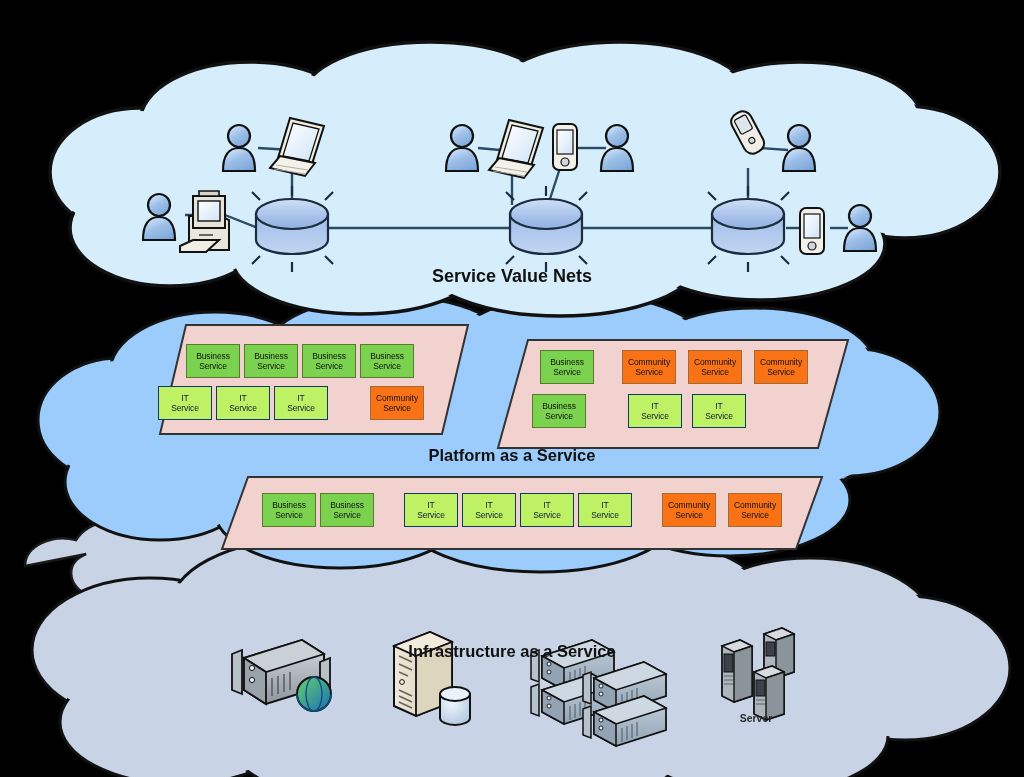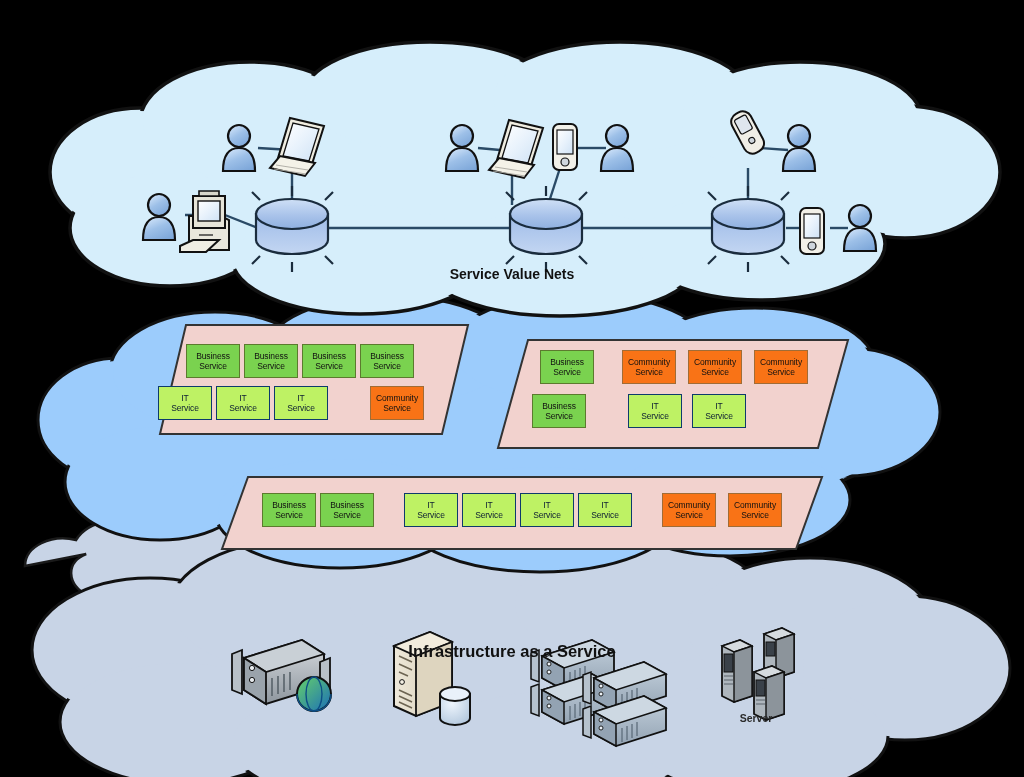--- a/index.html
+++ b/index.html
@@ -47,21 +47,21 @@
   .svc.community{ background: #f97316; border-color: #a06c36; }
 
   
   .cloud-label {
     position: absolute;
     font-weight: bold;
     color: #111;
     text-align: center;
     white-space: nowrap;
   }
-  #label-svn  { left: 0; right: 0; top: 266px; font-size: 14px; }
+  #label-svn  { left: 0; right: 0; top: 266px; font-size: 18px; }
   #label-paas { left: 0; right: 0; top: 446px; font-size: 16.5px; }
   #label-iaas { left: 0; right: 0; top: 594px; font-size: 16.5px; margin-top: 48px; }
   #label-server {
     left: 706px; top: 712px; width: 100px;
     font-size: 10.5px; font-weight: bold; color: #2a2a2a;
   }
 </style>
 </head>
 <body>
 
@@ -656,18 +656,19 @@
       <span>Service</span>
     </div>
     <div class="svc community" style="position:absolute; left:506px; top:18px;">
       <span>Community</span>
       <span>Service</span>
     </div>
   </div>
 
   <div class="cloud-label" id="label-svn">Service Value Nets</div>
 
+  <div class="cloud-label" id="label-paas">Platform as a Service</div>
 
   <div class="cloud-label" id="label-iaas">Infrastructure as a Service</div>
 
   <div class="cloud-label" id="label-server">Server</div>
 
 </div>
 
 </body></html>

